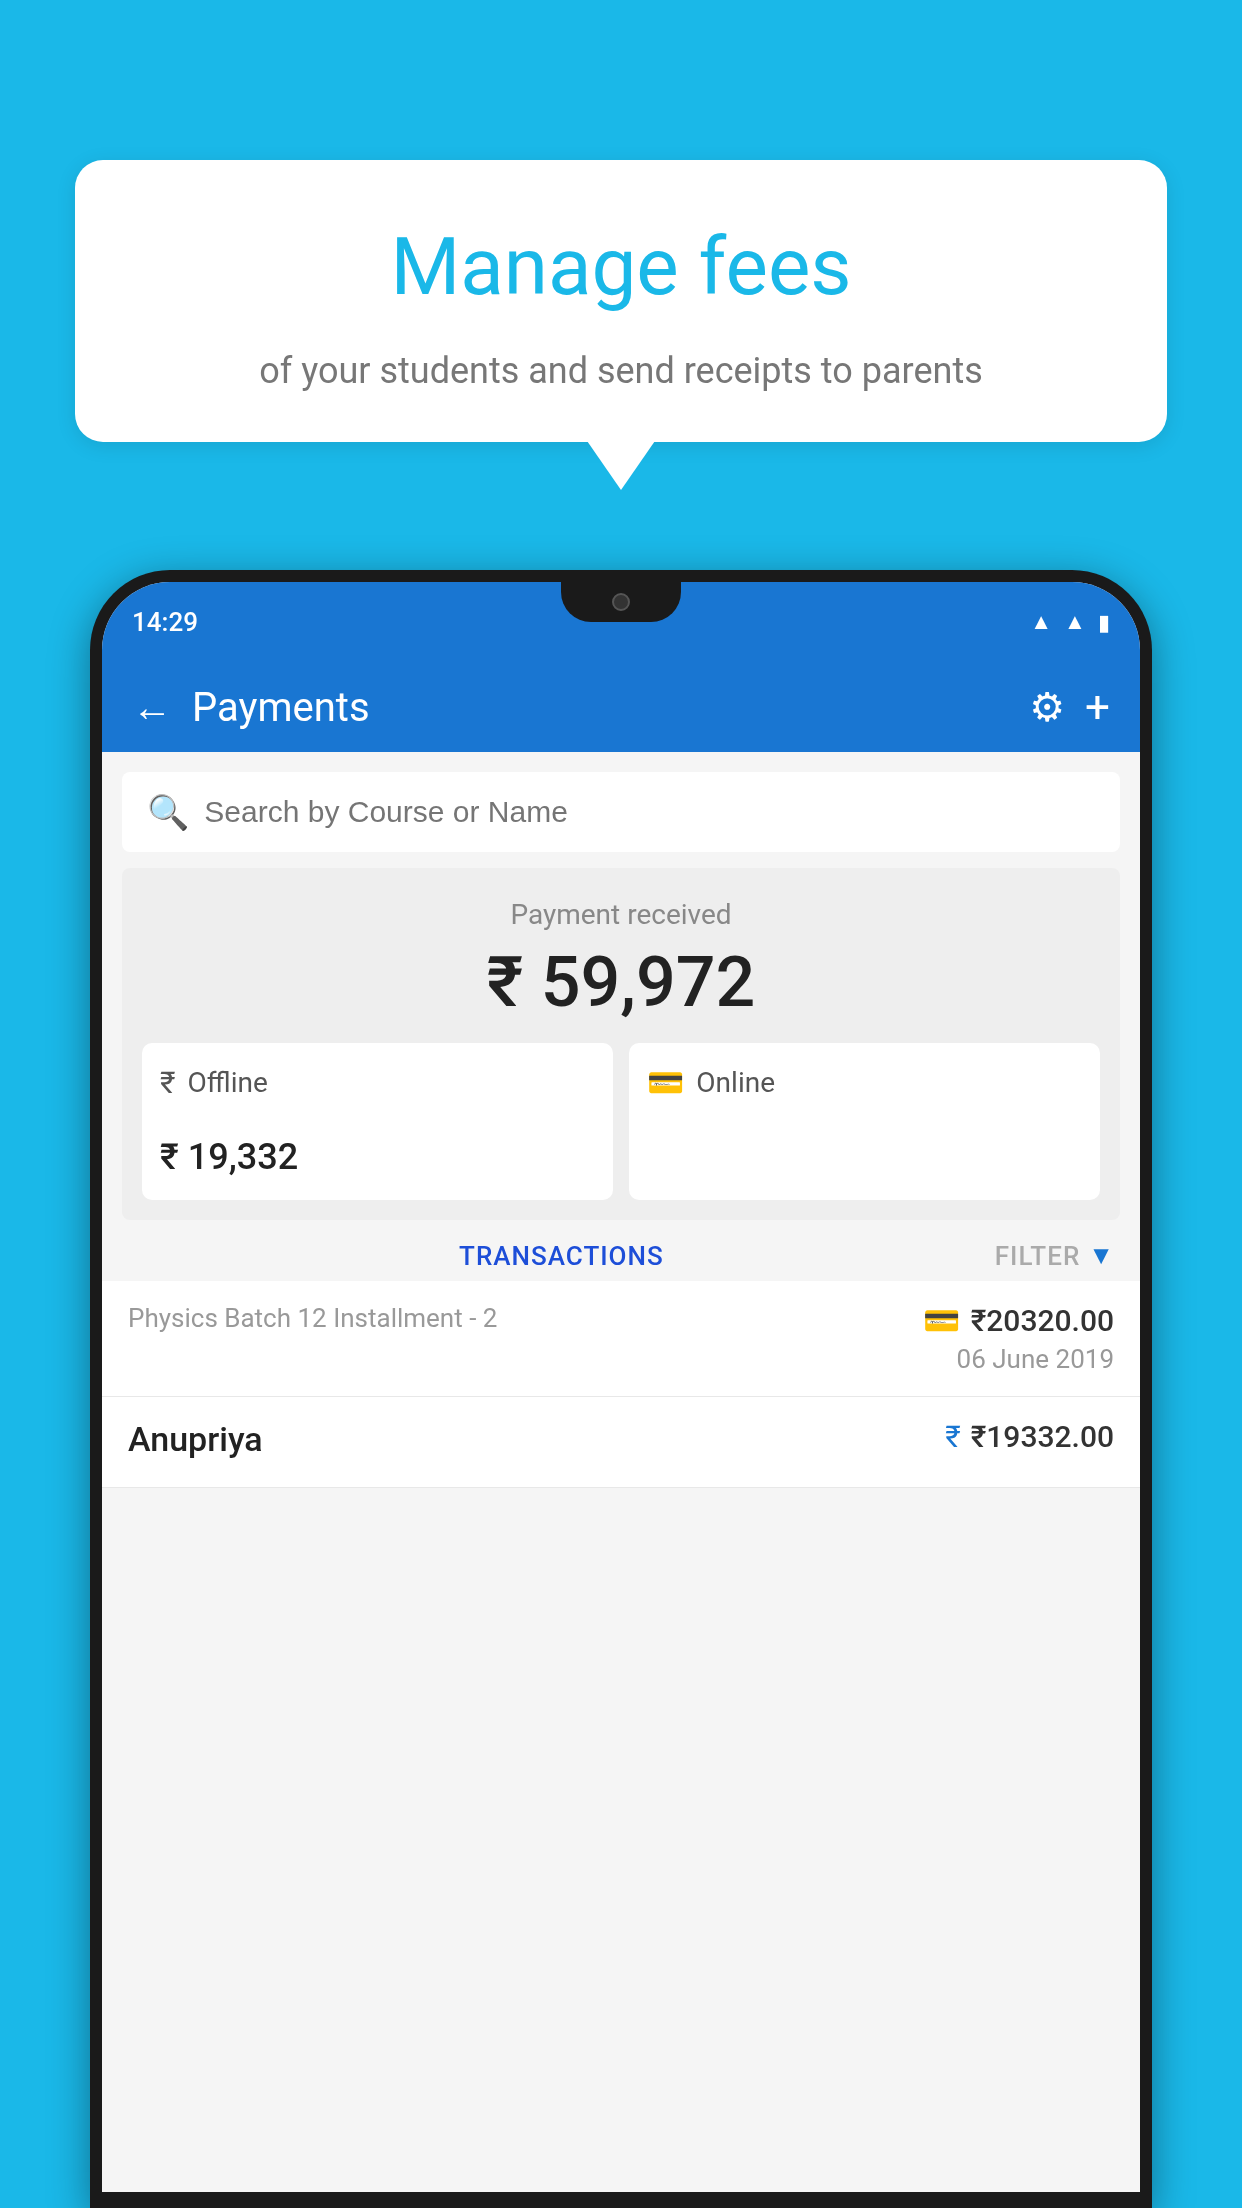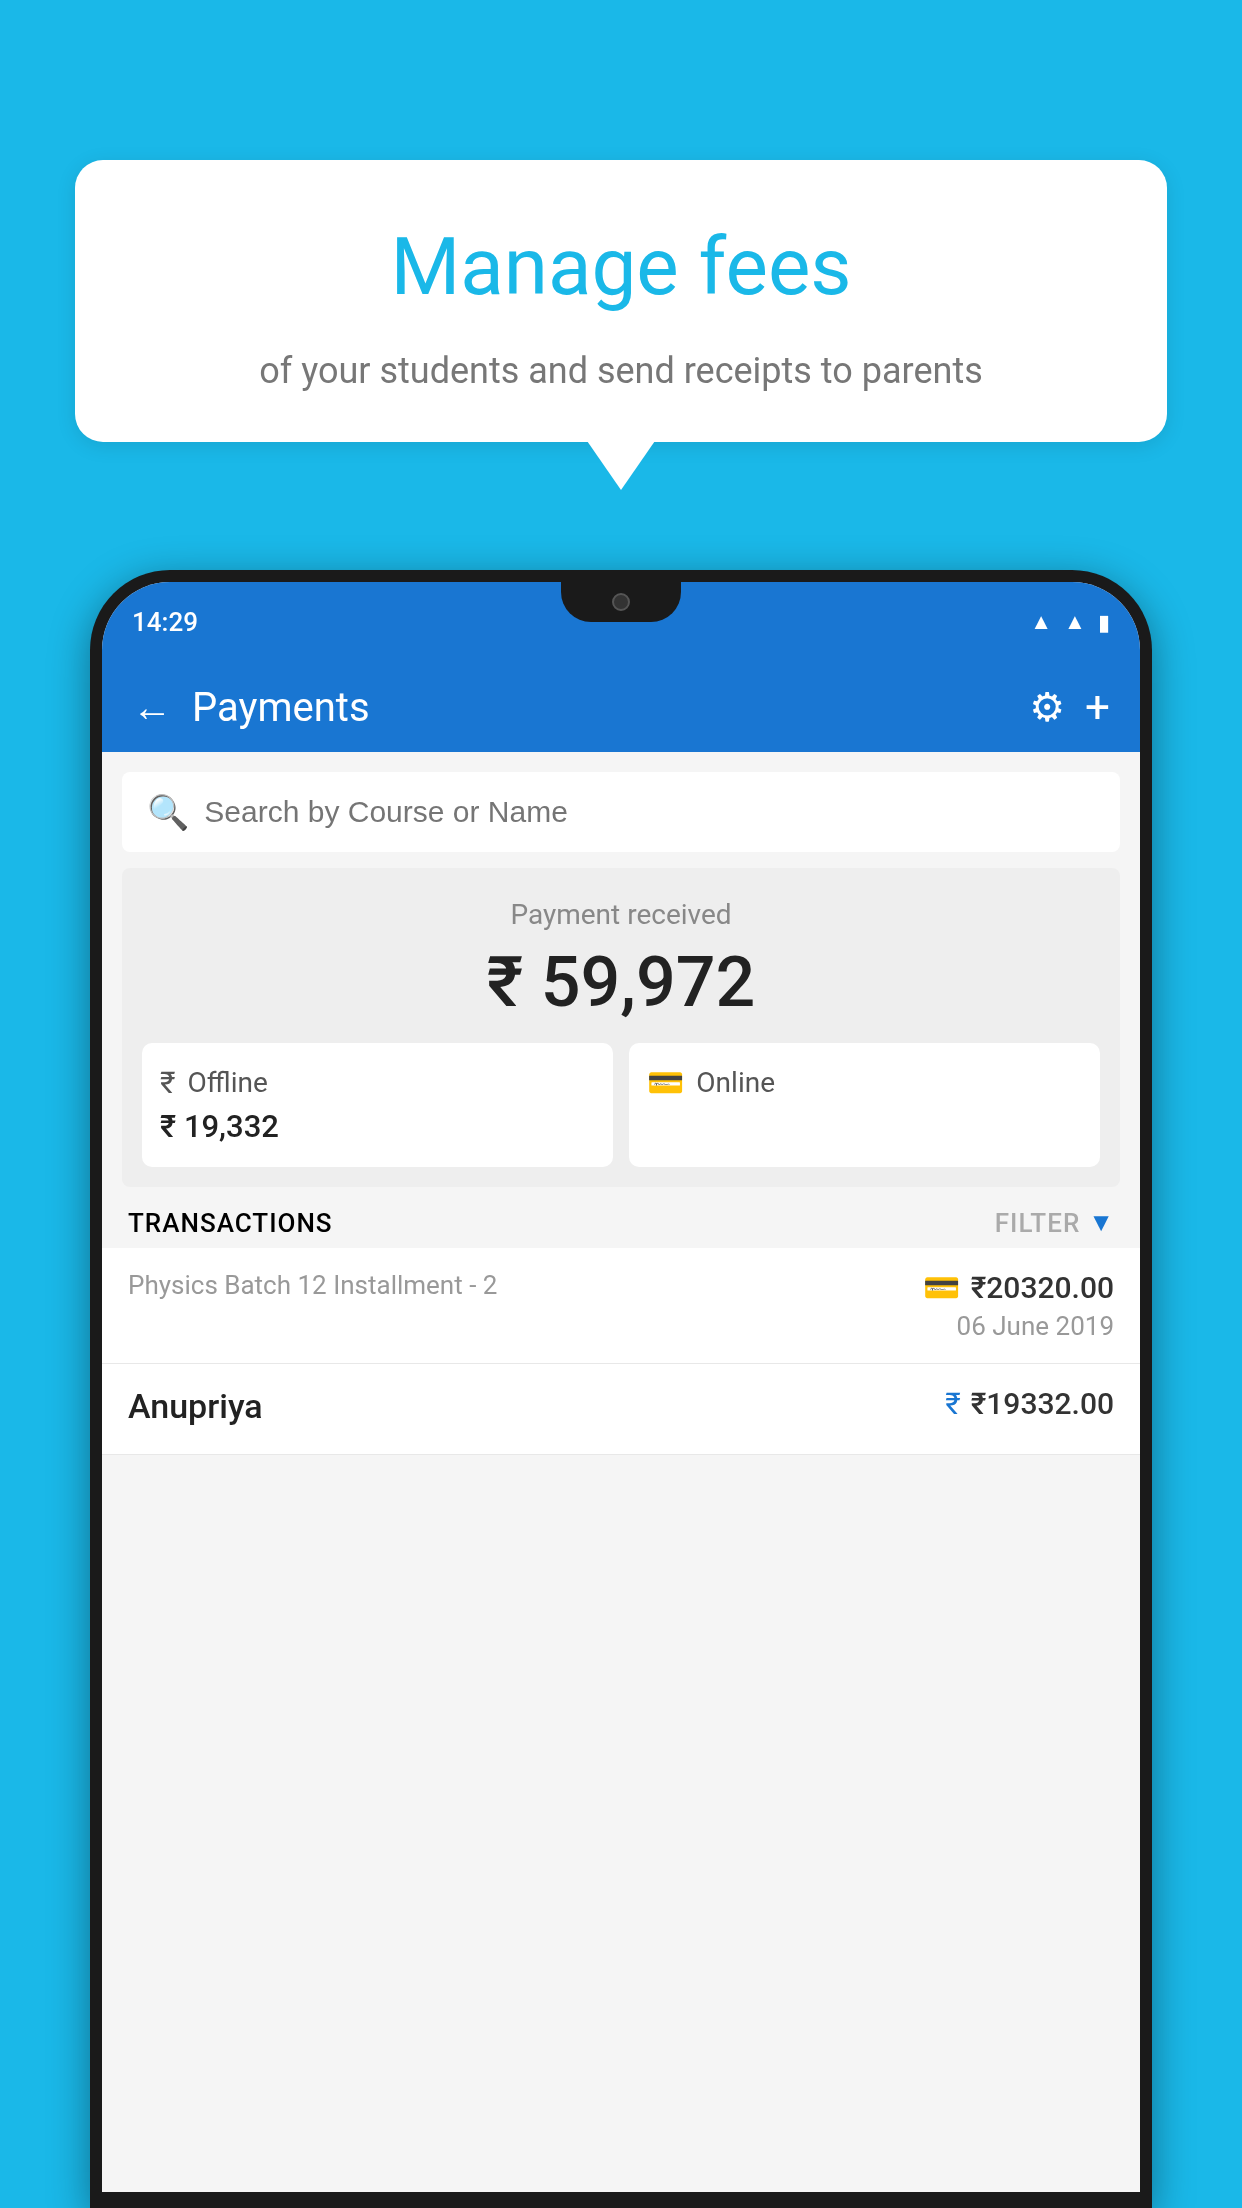--- a/index.html
+++ b/index.html
@@ -247,37 +247,39 @@
     }
     .card-icon {
       font-size: 30px;
       color: #555;
     }
     .card-type {
       font-size: 28px;
       color: #555;
     }
     .card-amount {
-      font-size: 31px;
+      font-size: 36px;
       color: #222;
       font-weight: 500;
+      margin-top: 28px;
     }
 
     
     .transactions-header {
       display: flex;
       align-items: center;
       padding: 20px 26px 10px;
     }
     .transactions-label {
       font-size: 26px;
-      color: #000000;
+      color: #1d4ed8;
       font-weight: 500;
       letter-spacing: 1px;
       flex: 1;
+      text-align: center;
     }
     .filter-btn {
       display: flex;
       align-items: center;
       gap: 8px;
       cursor: pointer;
     }
     .filter-label {
       font-size: 26px;
       color: #aaa;

